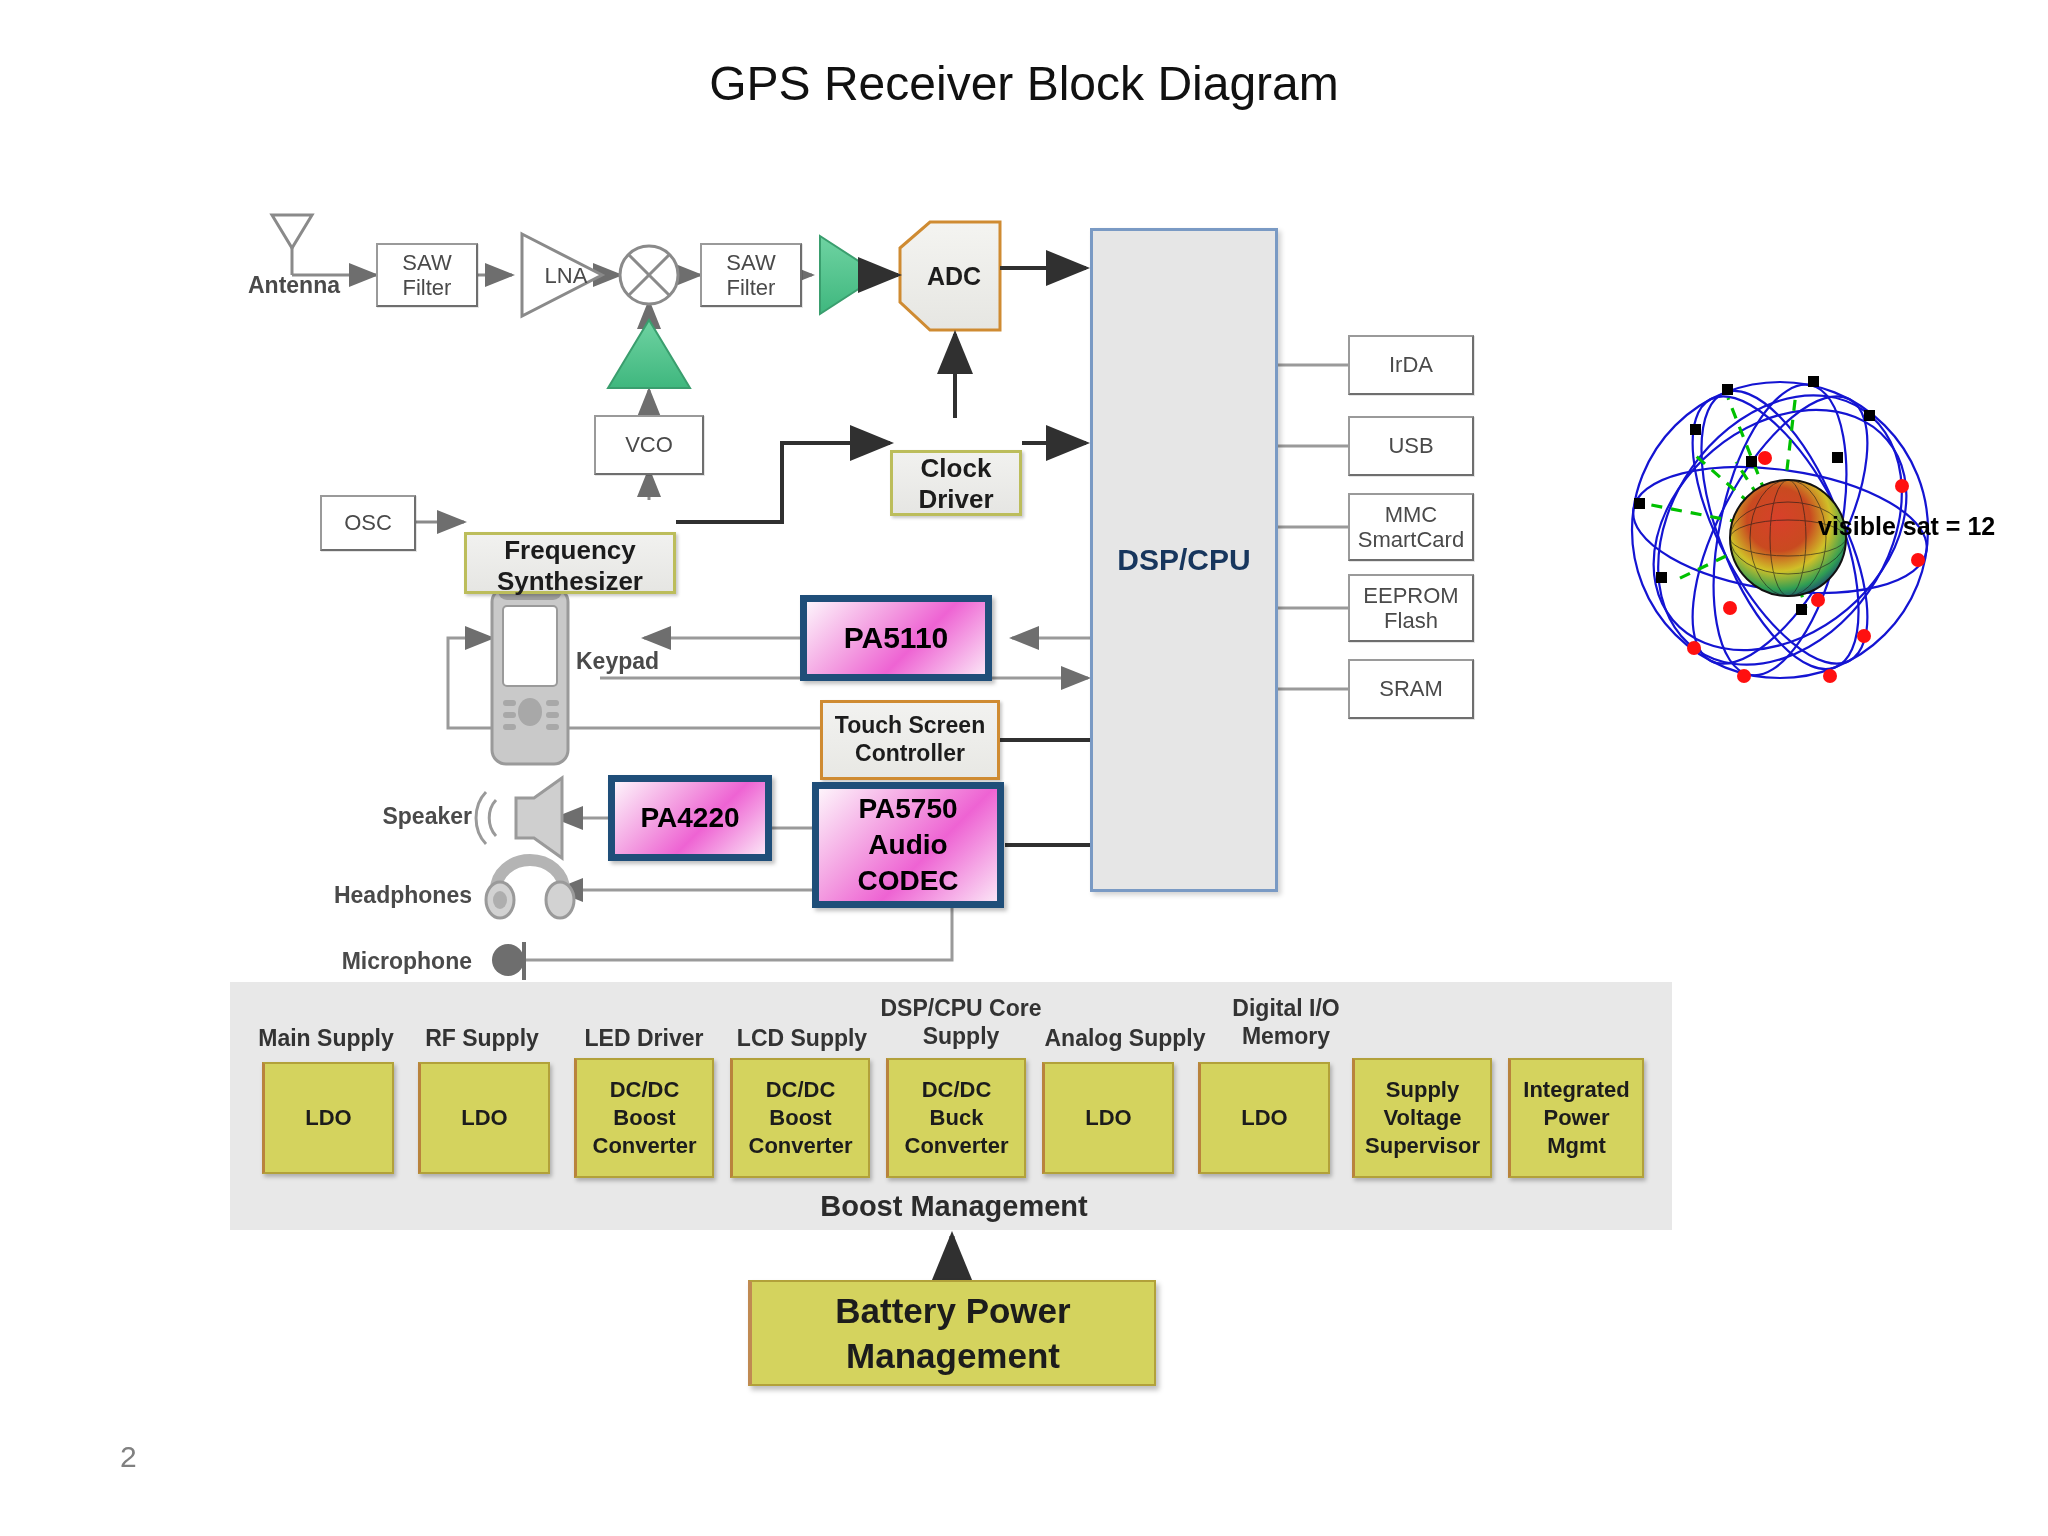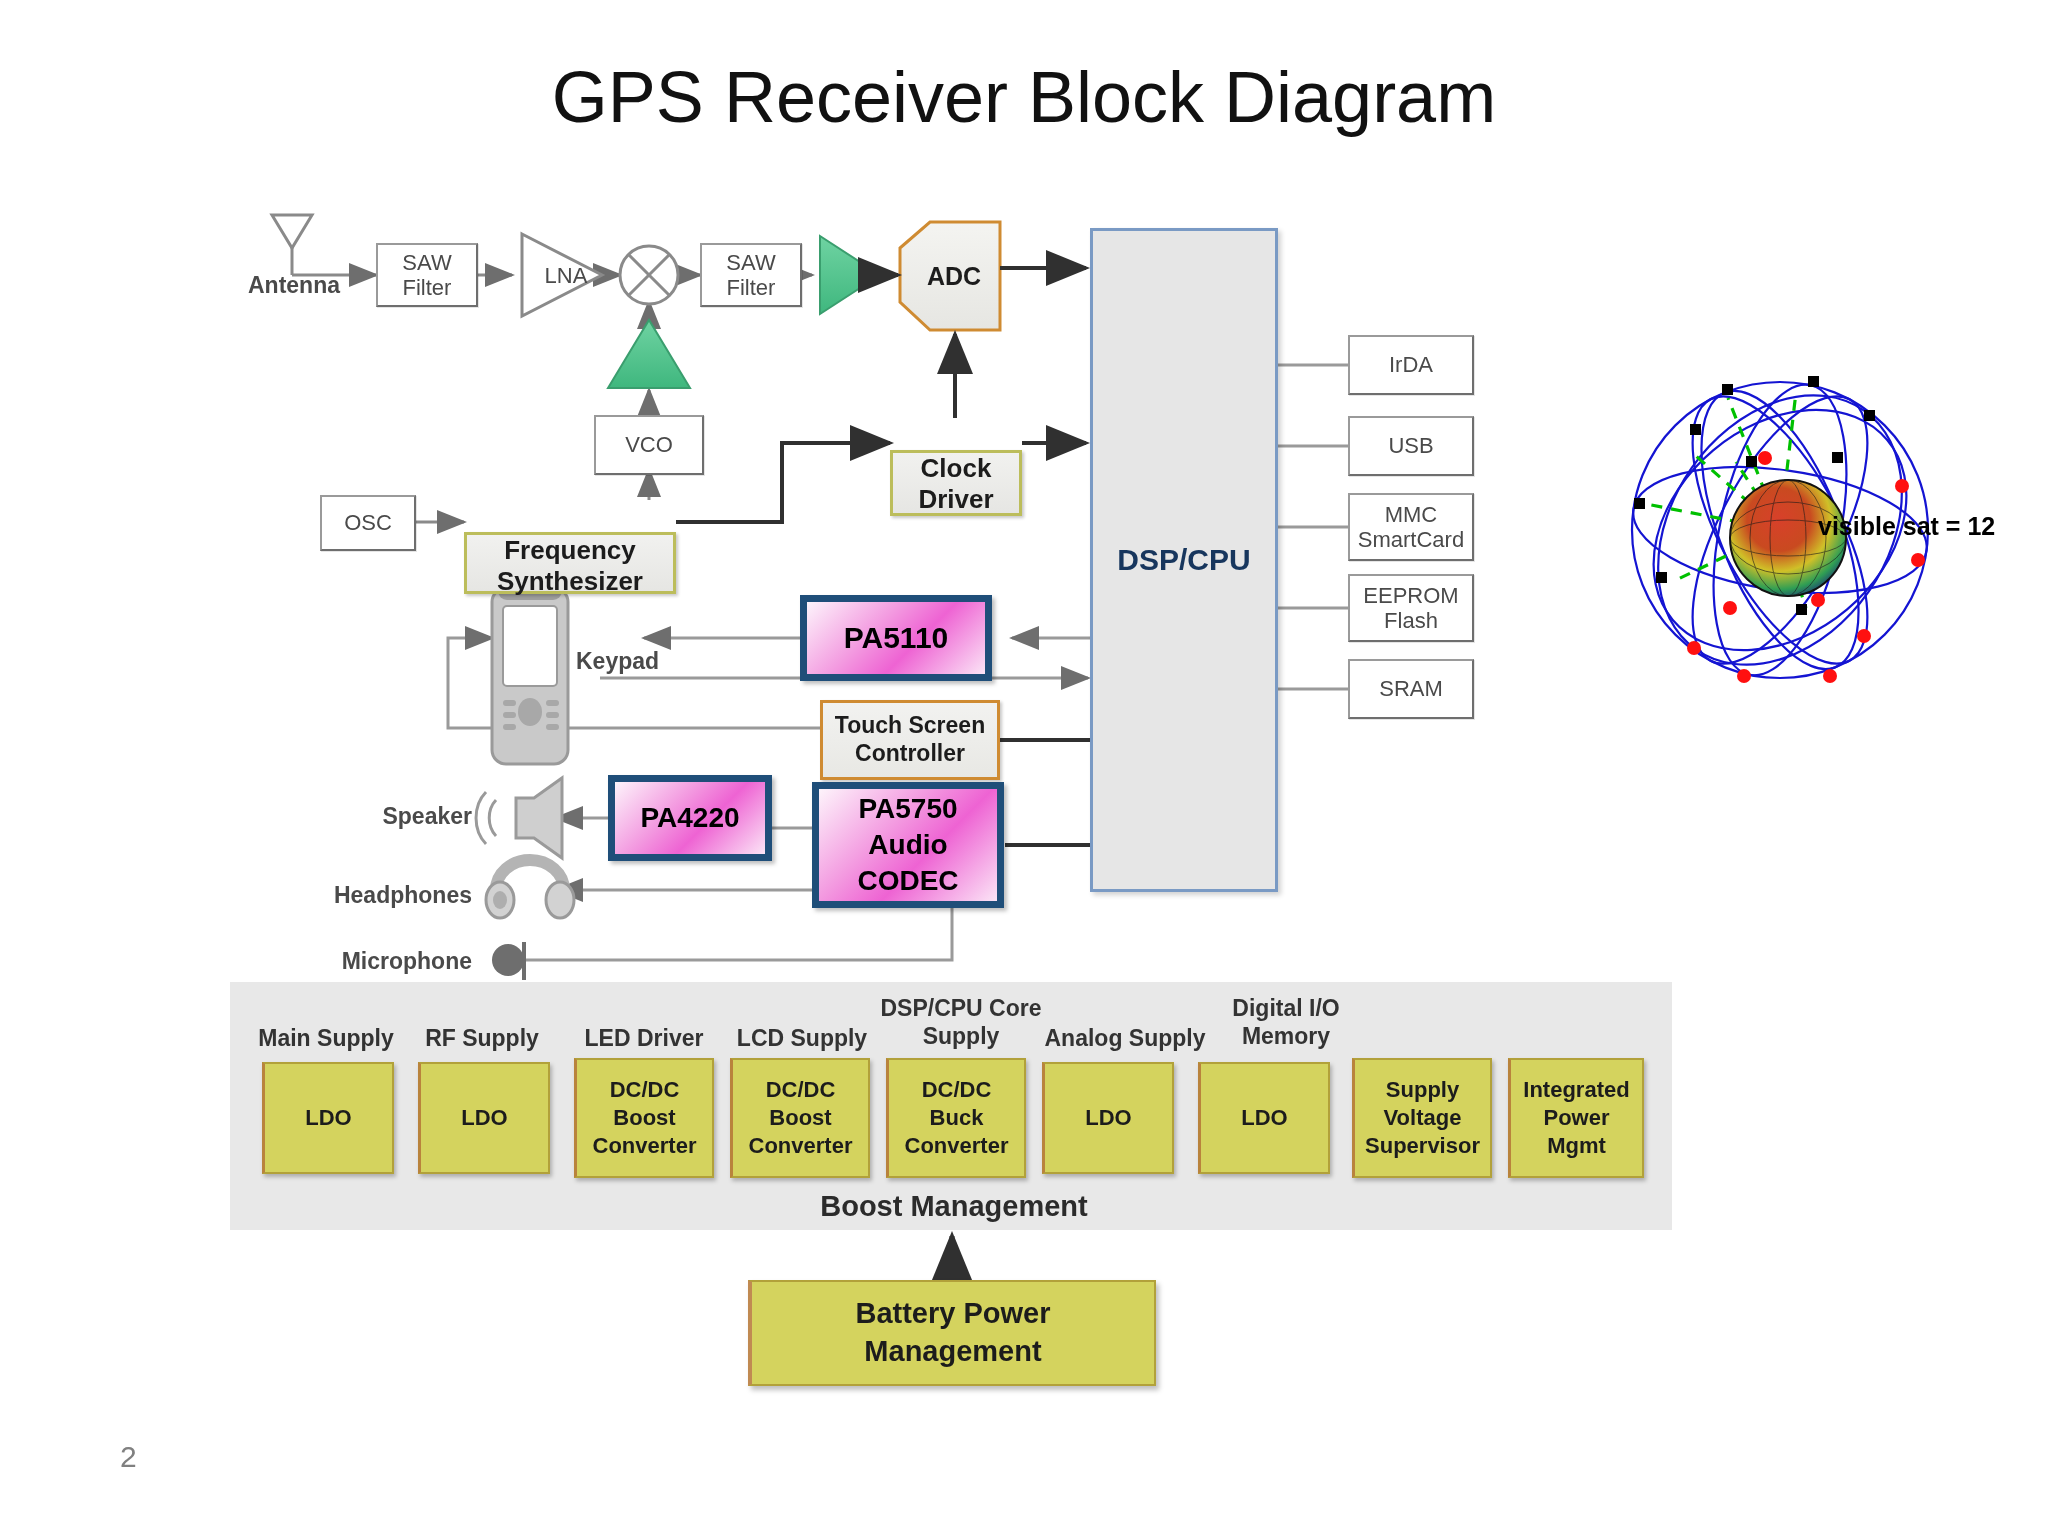--- a/index.html
+++ b/index.html
@@ -14,21 +14,21 @@
     height: 1536px;
     background: #ffffff;
     overflow: hidden;
   }
   
   #title {
     position: absolute;
     left: 0; top: 56px;
     width: 2048px;
     text-align: center;
-    font-size: 72px;
+    font-size: 48px;
     font-weight: 400;
     color: #111111;
     letter-spacing: 0px;
     font-family: "Liberation Sans", sans-serif;
   }
   #page-number {
     position: absolute;
     left: 120px; top: 1440px;
     font-size: 30px;
     color: #808080;
@@ -125,21 +125,21 @@
     font-weight: bold;
     font-size: 29px;
     color: #2b2b2b;
   }
   #battery-box {
     background: #d4d35e;
     border: 2px solid #b2a13a;
     border-left: 4px solid #c08a52;
     display: flex; align-items: center; justify-content: center;
     text-align: center;
-    font-weight: bold; font-size: 29px; color: #1c1c1c;
+    font-weight: bold; font-size: 35px; color: #1c1c1c;
     line-height: 1.3;
     box-shadow: 3px 4px 5px rgba(0,0,0,.25);
   }
   
   .io-label {
     position: absolute;
     font-weight: bold;
     font-size: 23px;
     color: #4a4a4a;
     white-space: nowrap;

